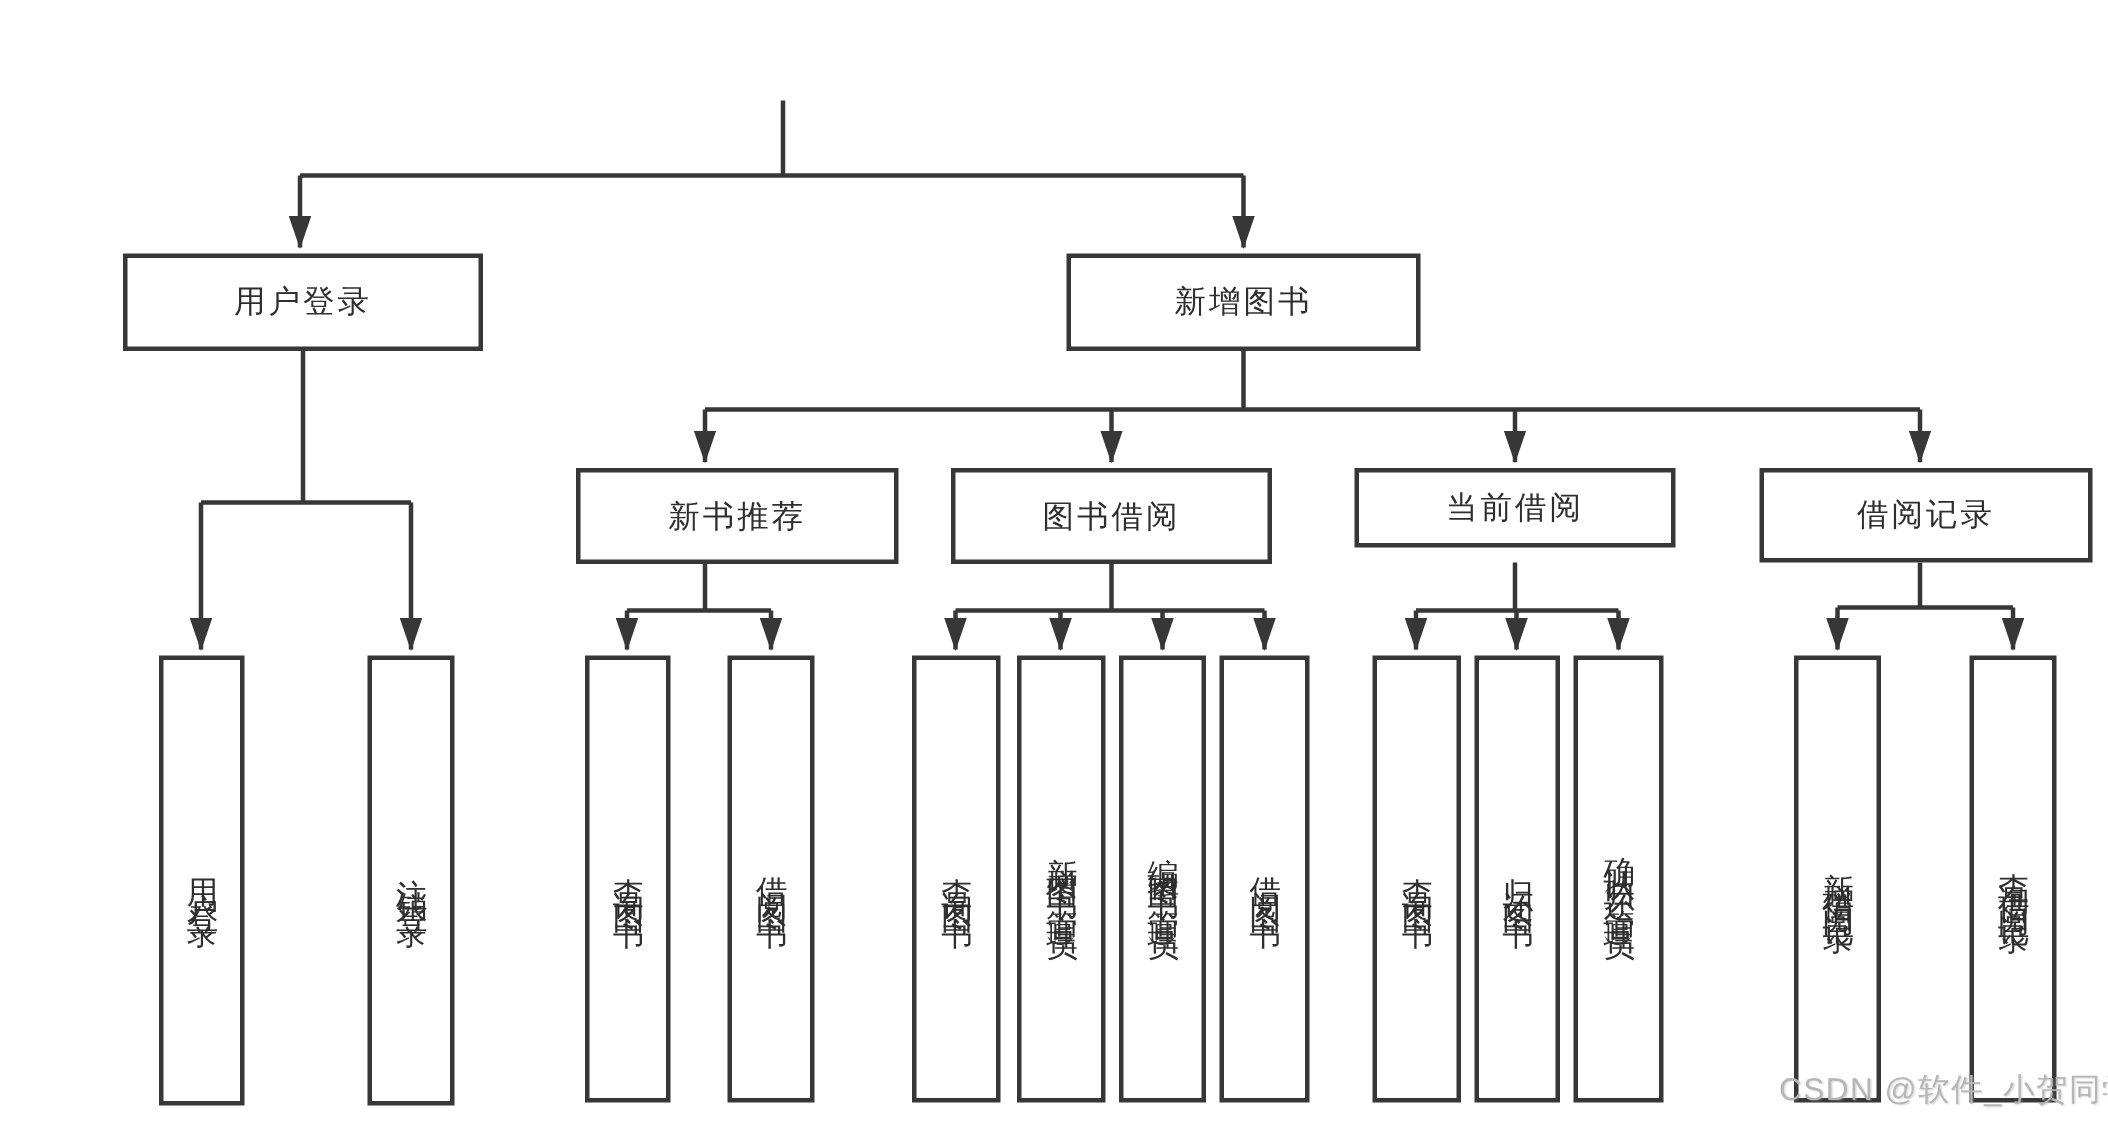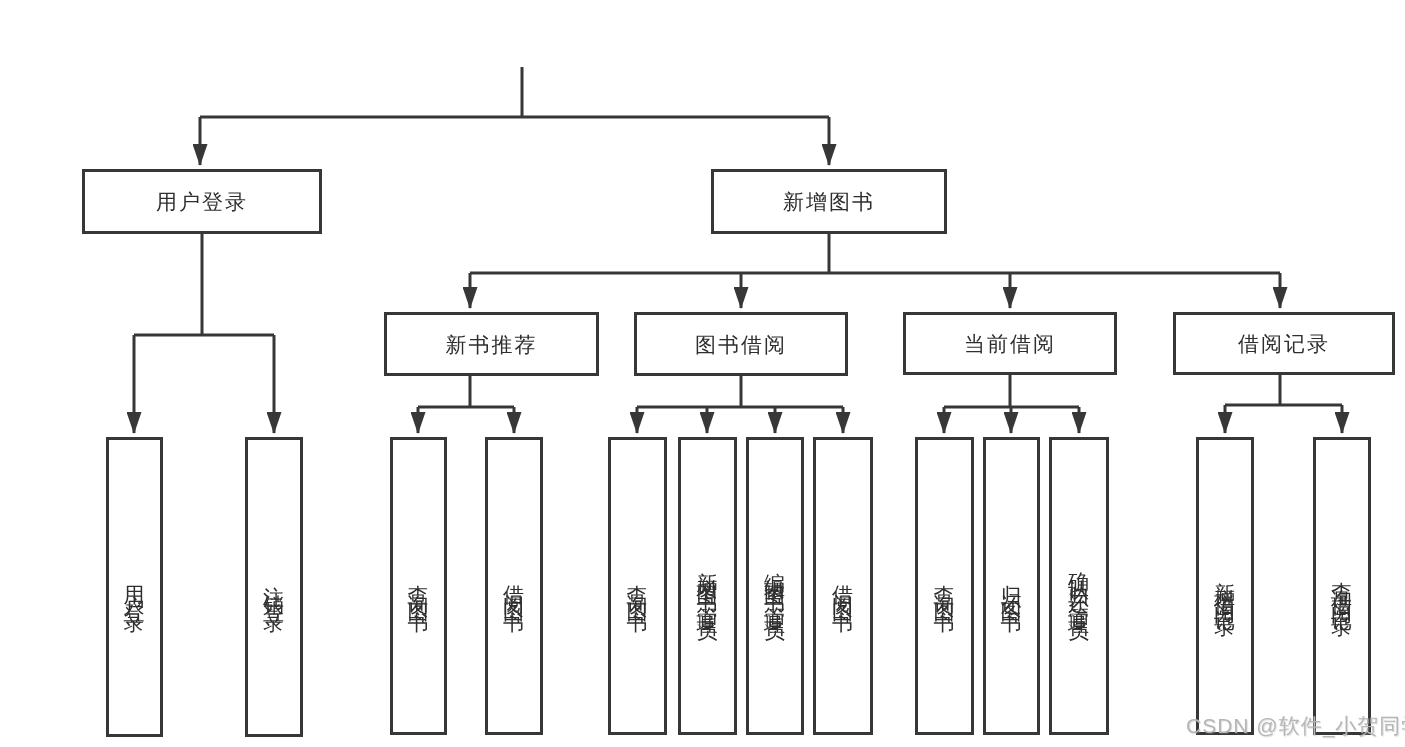--- a/index.html
+++ b/index.html
@@ -109,21 +109,21 @@
       <path d="M1342 405 V433" marker-end="url(#arrow)"></path>
     </g>
   </svg>
 
 
   <div class="node h" style="left:82px; top:169px; width:240px; height:65px;">用户登录</div>
   <div class="node h" style="left:711px; top:169px; width:236px; height:65px;">新增图书</div>
 
   <div class="node h" style="left:384px; top:312px; width:215px; height:64px;">新书推荐</div>
   <div class="node h" style="left:634px; top:312px; width:214px; height:64px;">图书借阅</div>
-  <div class="node h" style="left:903px; top:312px; width:214px; height:63px;">当前借阅</div>
+  <div class="node h" style="left:903px; top:312px; width:214px; height:53px;">当前借阅</div>
   <div class="node h" style="left:1173px; top:312px; width:222px; height:63px;">借阅记录</div>
 
   <div class="node v" style="left:106px; top:437px; width:57px; height:300px;">用户登录</div>
   <div class="node v" style="left:245px; top:437px; width:58px; height:300px;">注销登录</div>
 
   <div class="node v" style="left:390px; top:437px; width:57px; height:298px;">查询图书</div>
   <div class="node v" style="left:485px; top:437px; width:58px; height:298px;">借阅图书</div>
 
   <div class="node v" style="left:608px; top:437px; width:59px; height:298px;">查询图书</div>
   <div class="node v long" style="left:678px; top:437px; width:59px; height:298px;">新增图书（管理员）</div>

